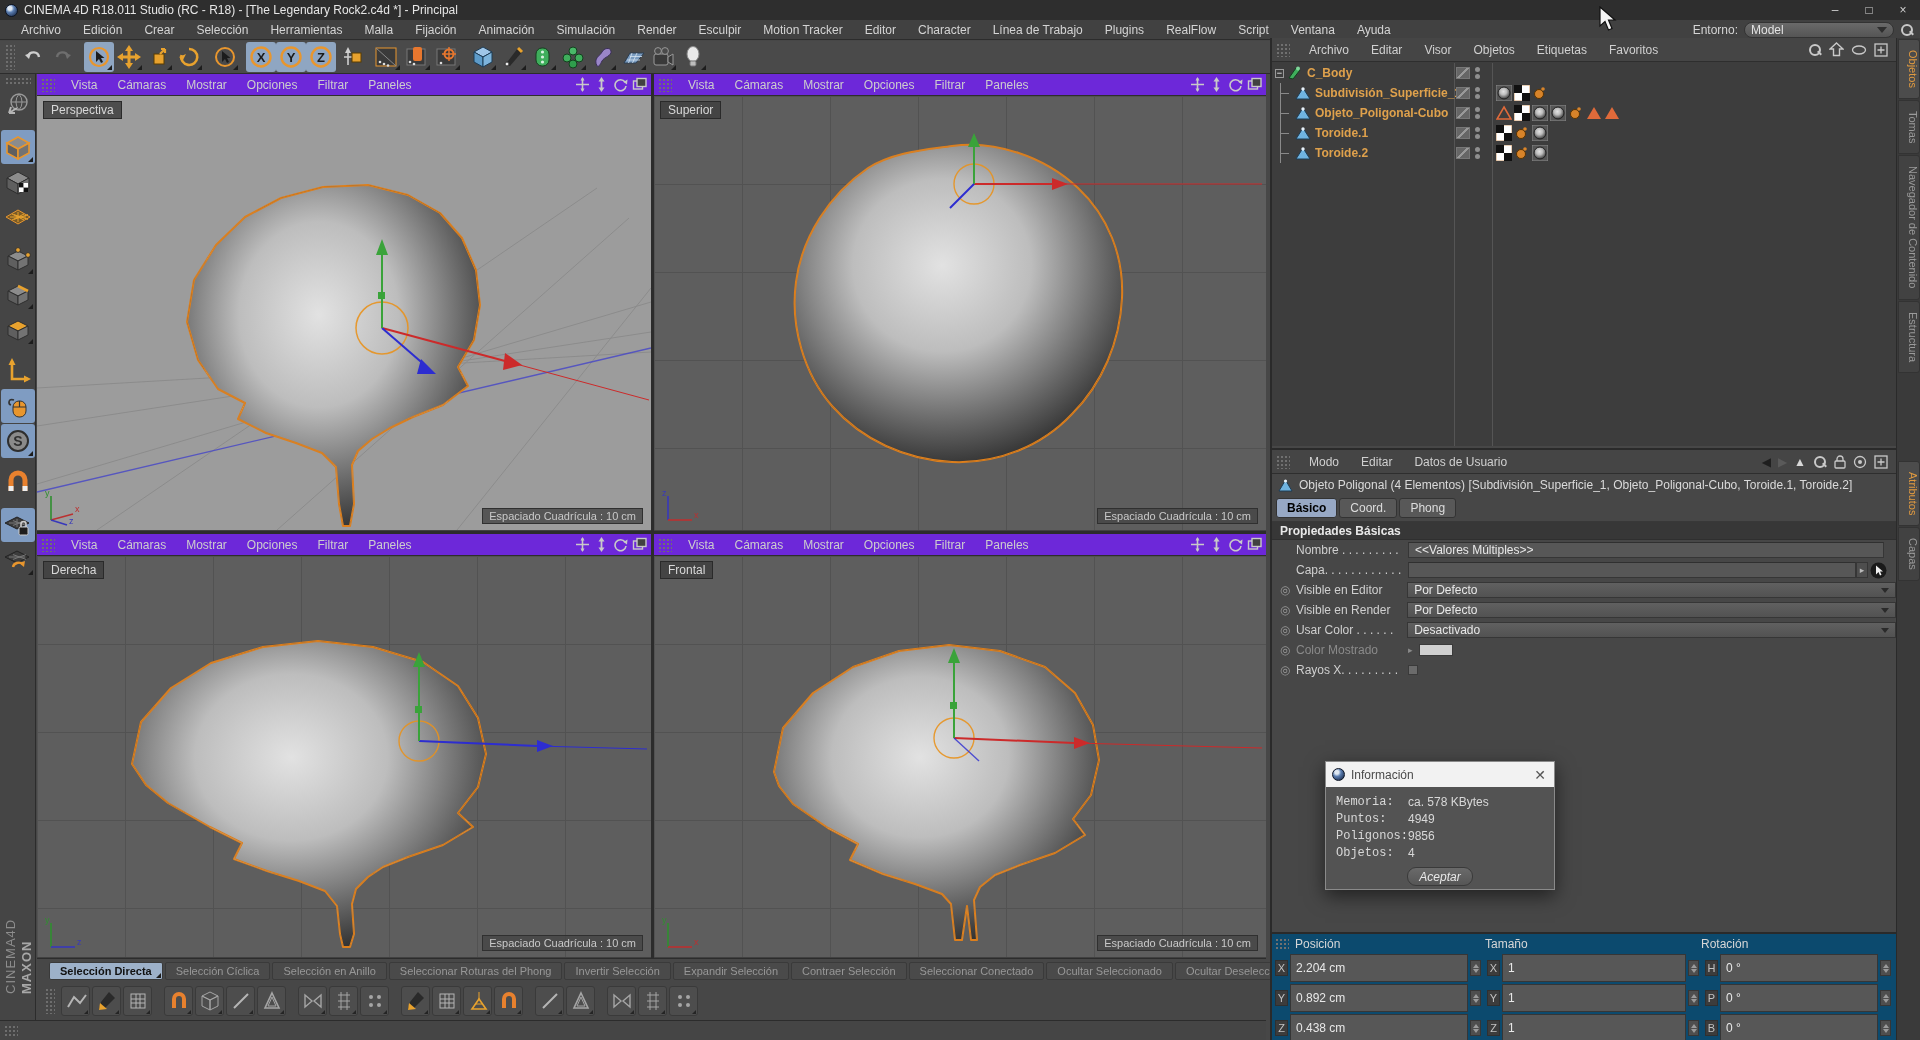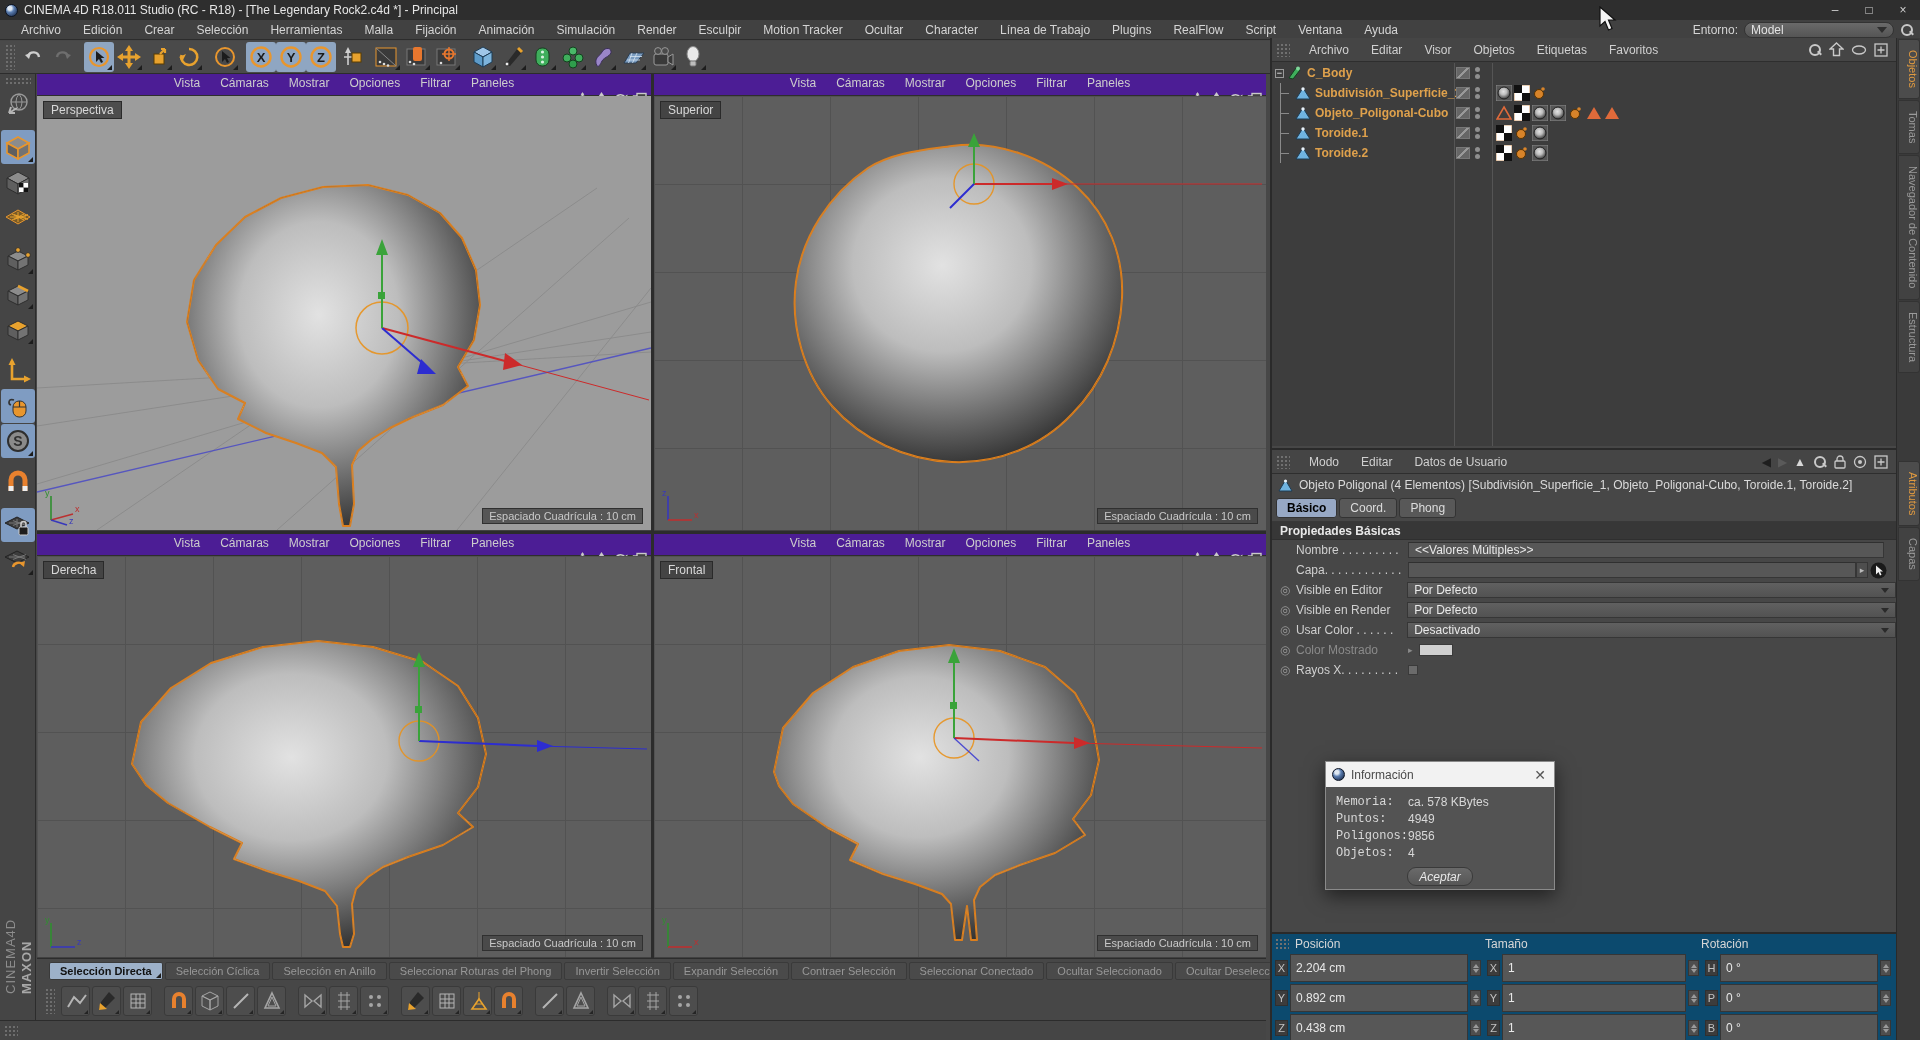--- a/index.html
+++ b/index.html
@@ -39,21 +39,21 @@
   .pbtn.act{background:#7f9cc2;}
   .psep{height:6px;}
   .branding{position:absolute;left:0;bottom:46px;width:36px;height:130px;display:flex;justify-content:center;gap:1px;}
   .branding span{writing-mode:vertical-rl;transform:rotate(180deg);font-size:13px;letter-spacing:1px;}
   .brand-maxon{color:#a8a8a8;font-weight:bold;}
   .brand-cinema{color:#8d8d8d;}
 
   
   .vp-area{position:absolute;left:37px;top:74px;width:1229px;height:884px;background:#2c2c2c;}
   .viewport{position:absolute;background:#414141;}
-  .vp-menu{height:22px;background:#4c1d95;border-bottom:1px solid #2e2e2e;display:flex;align-items:center;font-size:12px;color:#cdcdcd;flex-direction:column;}
+  .vp-menu{height:22px;background:#6d28d9;border-bottom:1px solid #2e2e2e;display:flex;align-items:center;font-size:12px;color:#cdcdcd;}
   .vp-menu .grip{width:14px;height:14px;margin:0 6px 0 4px;background-image:radial-gradient(#707070 1px,transparent 1.2px);background-size:4px 4px;}
   .vp-menu-items{display:flex;gap:0;}
   .vp-menu-items>div{padding:2px 10px;}
   .vp-icons{margin-left:auto;display:flex;gap:4px;padding-right:4px;}
   .vp-icons svg{display:block;}
   .vp-canvas{position:relative;overflow:hidden;}
   .vp-canvas.persp{background:#9c9c9c;}
   .vp-canvas.ortho{background:#5e5e5e;background-image:linear-gradient(#525252 1px,transparent 1px),linear-gradient(90deg,#525252 1px,transparent 1px);background-size:88px 88px;}
   .vp-label{position:absolute;left:6px;top:5px;background:#3f3f3fd9;border:1px solid #2a2a2a;color:#d8d8d8;font-size:12px;padding:1px 7px;}
   .vp-chip{position:absolute;right:8px;bottom:6px;background:#454545cc;border:1px solid #303030;color:#c9c9c9;font-size:11px;padding:1px 6px;}
@@ -188,21 +188,21 @@
         <div>Crear</div>
         <div>Selección</div>
         <div>Herramientas</div>
         <div>Malla</div>
         <div>Fijación</div>
         <div>Animación</div>
         <div>Simulación</div>
         <div>Render</div>
         <div>Esculpir</div>
         <div>Motion Tracker</div>
-        <div>Ocultar</div>
+        <div>Editor</div>
         <div>Character</div>
         <div>Línea de Trabajo</div>
         <div>Plugins</div>
         <div>RealFlow</div>
         <div>Script</div>
         <div>Ventana</div>
         <div>Ayuda</div>
       </div>
     <div class="env-wrap">
       <span>Entorno:</span>

